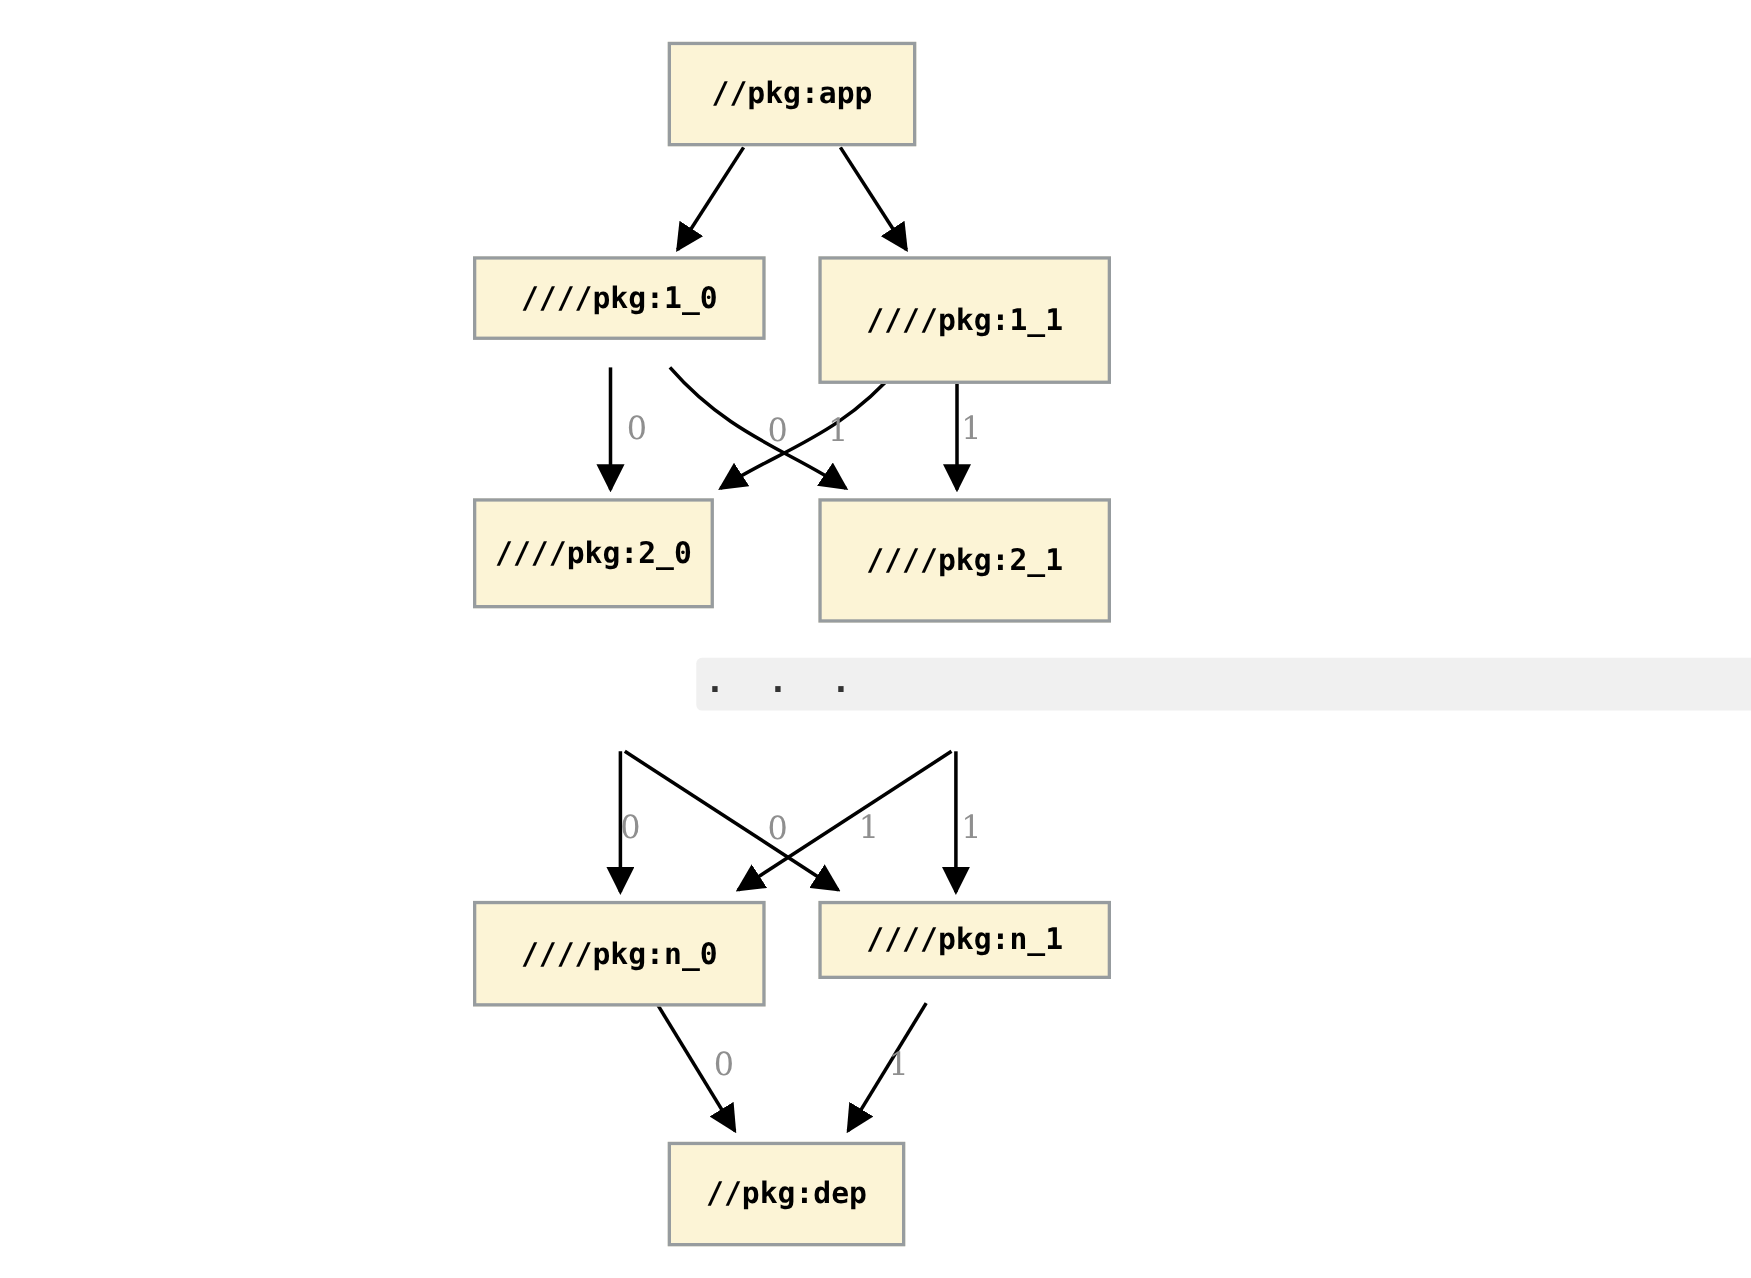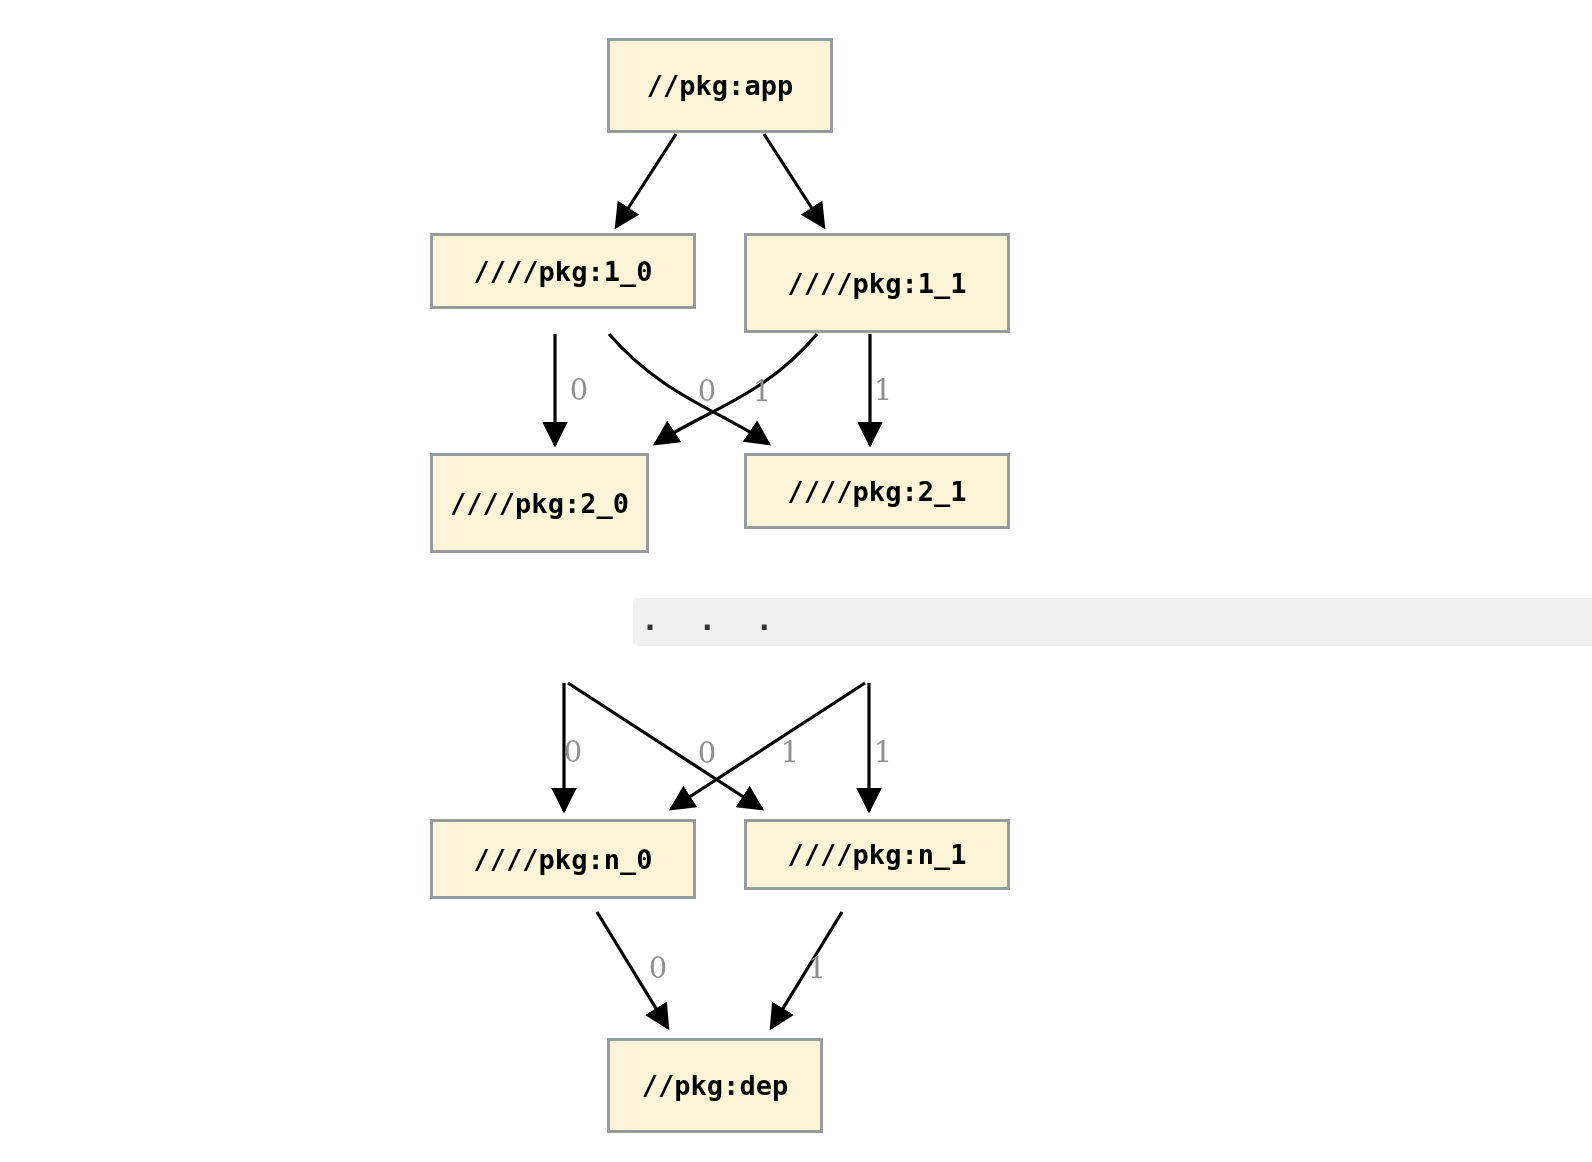--- a/index.html
+++ b/index.html
@@ -34,24 +34,24 @@
     background:var(--band-bg); border-radius:5px;
   }
   .band .dots{
     position:absolute; left:8px; top:0; height:48px; line-height:44px;
     font-size:30px; font-weight:700; color:var(--ellipsis-text);
     letter-spacing:1px; white-space:pre;
   }
   
   .n-app {left:582px; top:38px;   width:226px; height:95px;}
   .n-1_0 {left:405px; top:233px;  width:266px; height:76px;}
-  .n-1_1 {left:719px; top:233px;  width:266px; height:100px;}
+  .n-1_1 {left:719px; top:233px;  width:266px; height:116px;}
   .n-2_0 {left:405px; top:453px;  width:219px; height:100px;}
-  .n-2_1 {left:719px; top:453px;  width:266px; height:76px;text-align:right;}
-  .n-n_0 {left:405px; top:819px;  width:266px; height:80px;}
+  .n-2_1 {left:719px; top:453px;  width:266px; height:113px;text-align:right;}
+  .n-n_0 {left:405px; top:819px;  width:266px; height:96px;}
   .n-n_1 {left:719px; top:819px;  width:266px; height:71px;}
   .n-dep {left:582px; top:1038px; width:216px; height:95px;}
 </style>
 </head>
 <body>
 
 <div class="canvas">
 
   <svg class="edges" viewBox="0 0 1592 1162" xmlns="http://www.w3.org/2000/svg">
     <defs>

